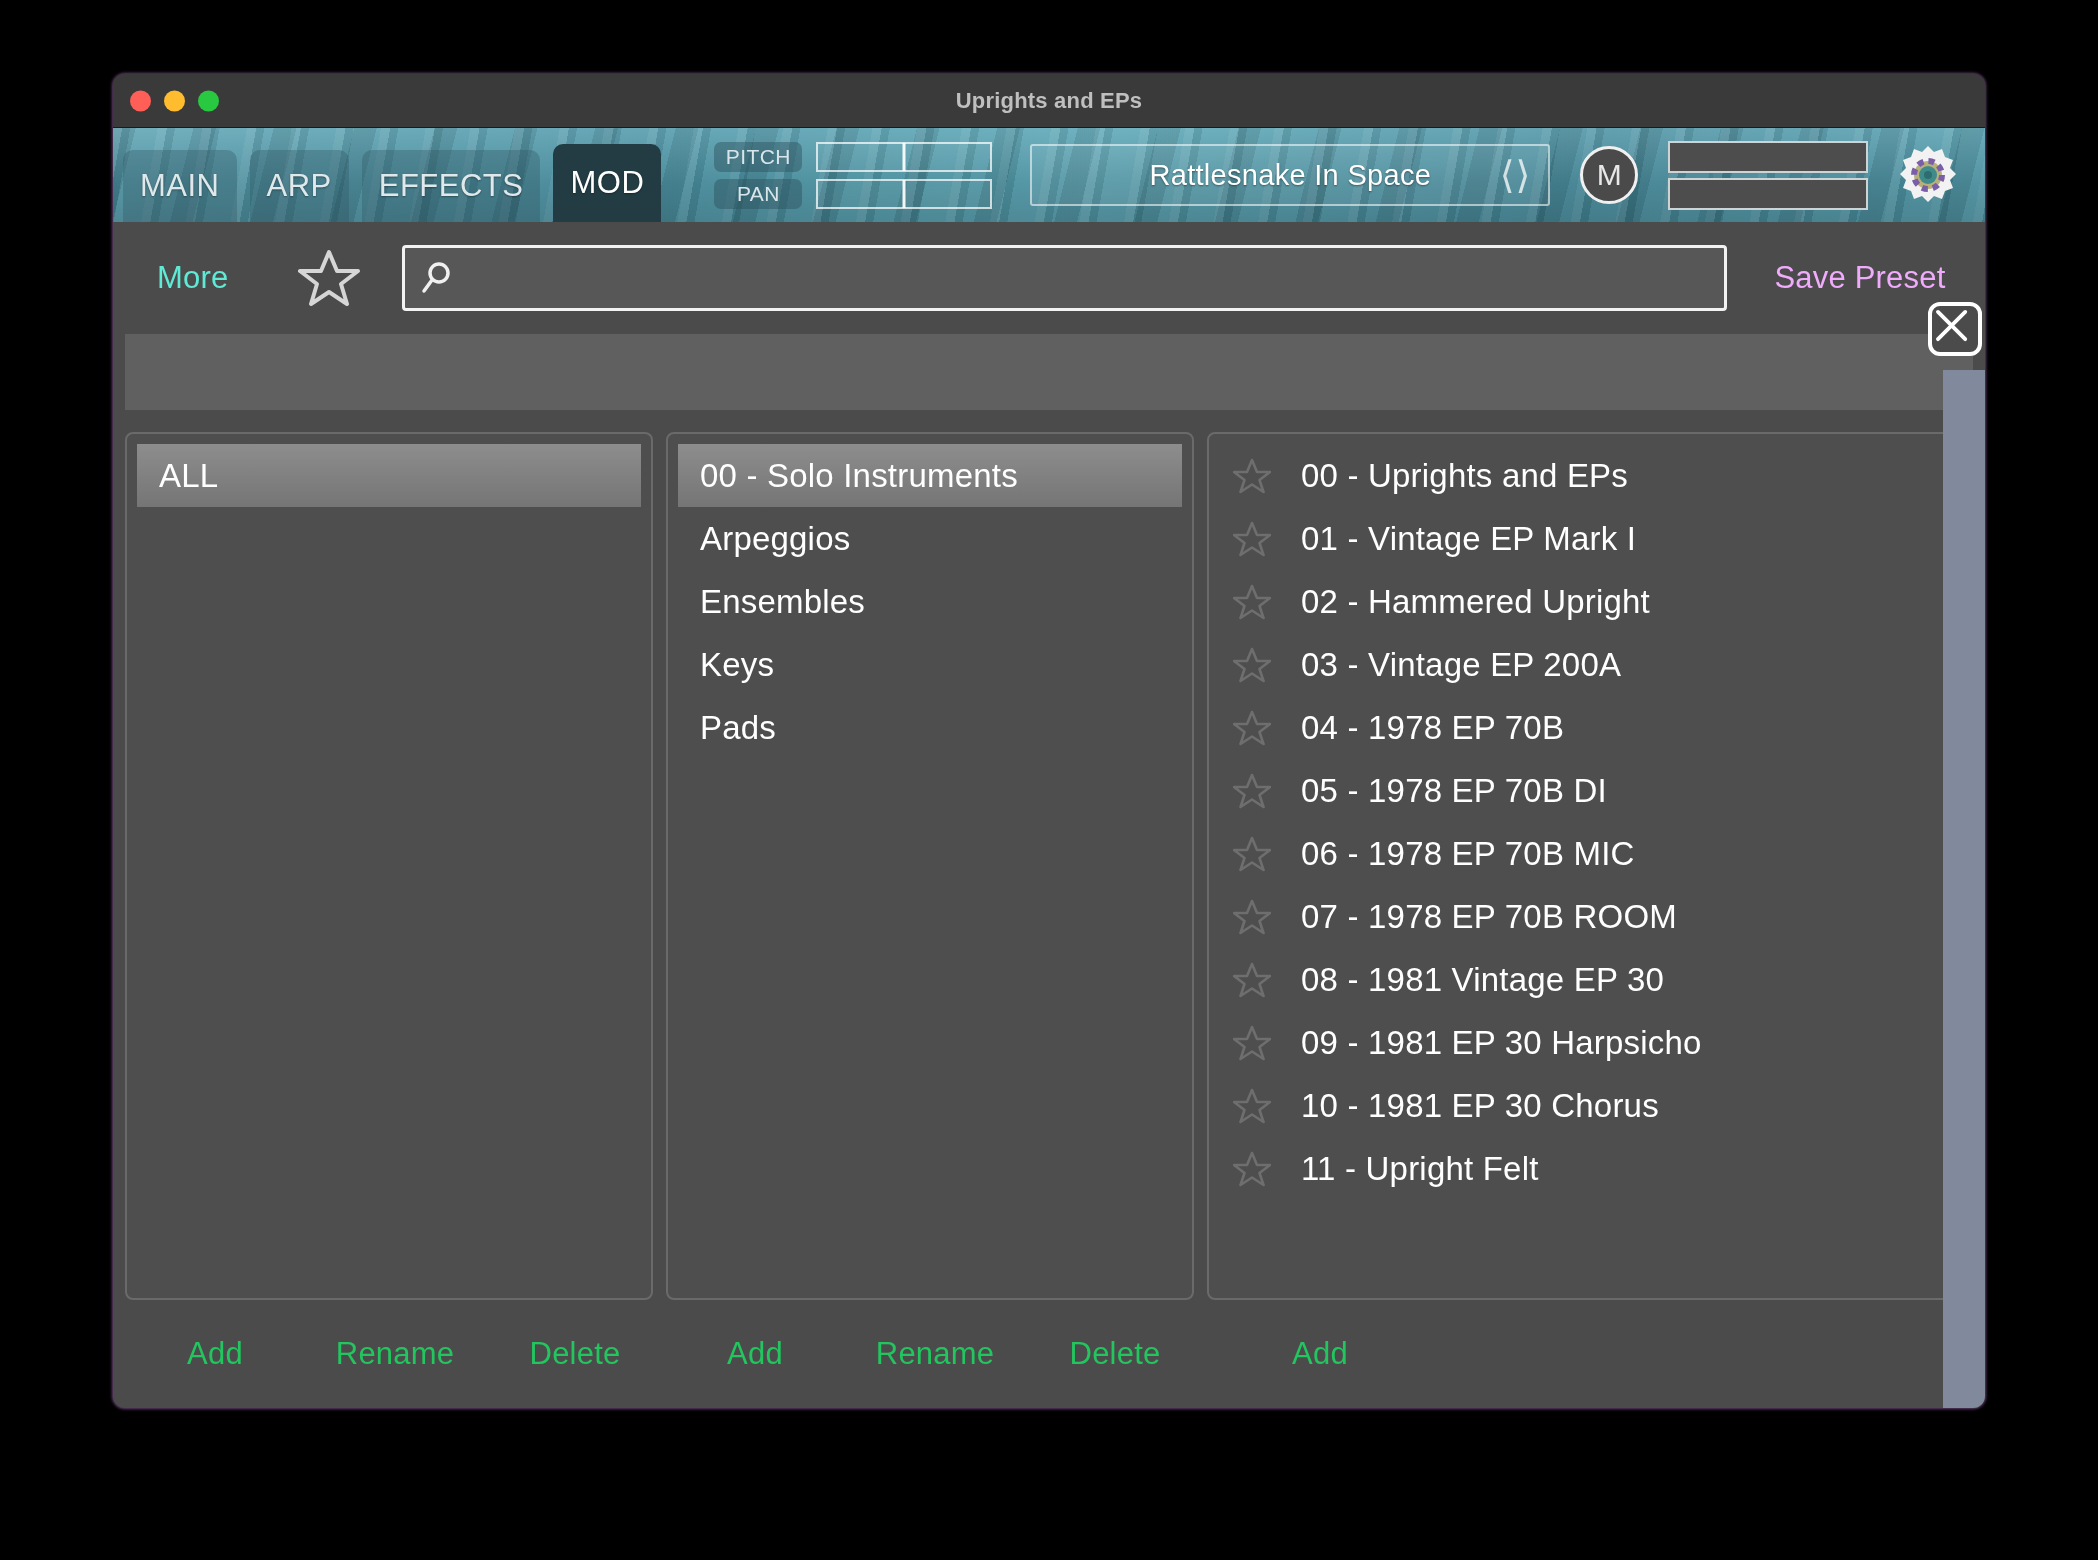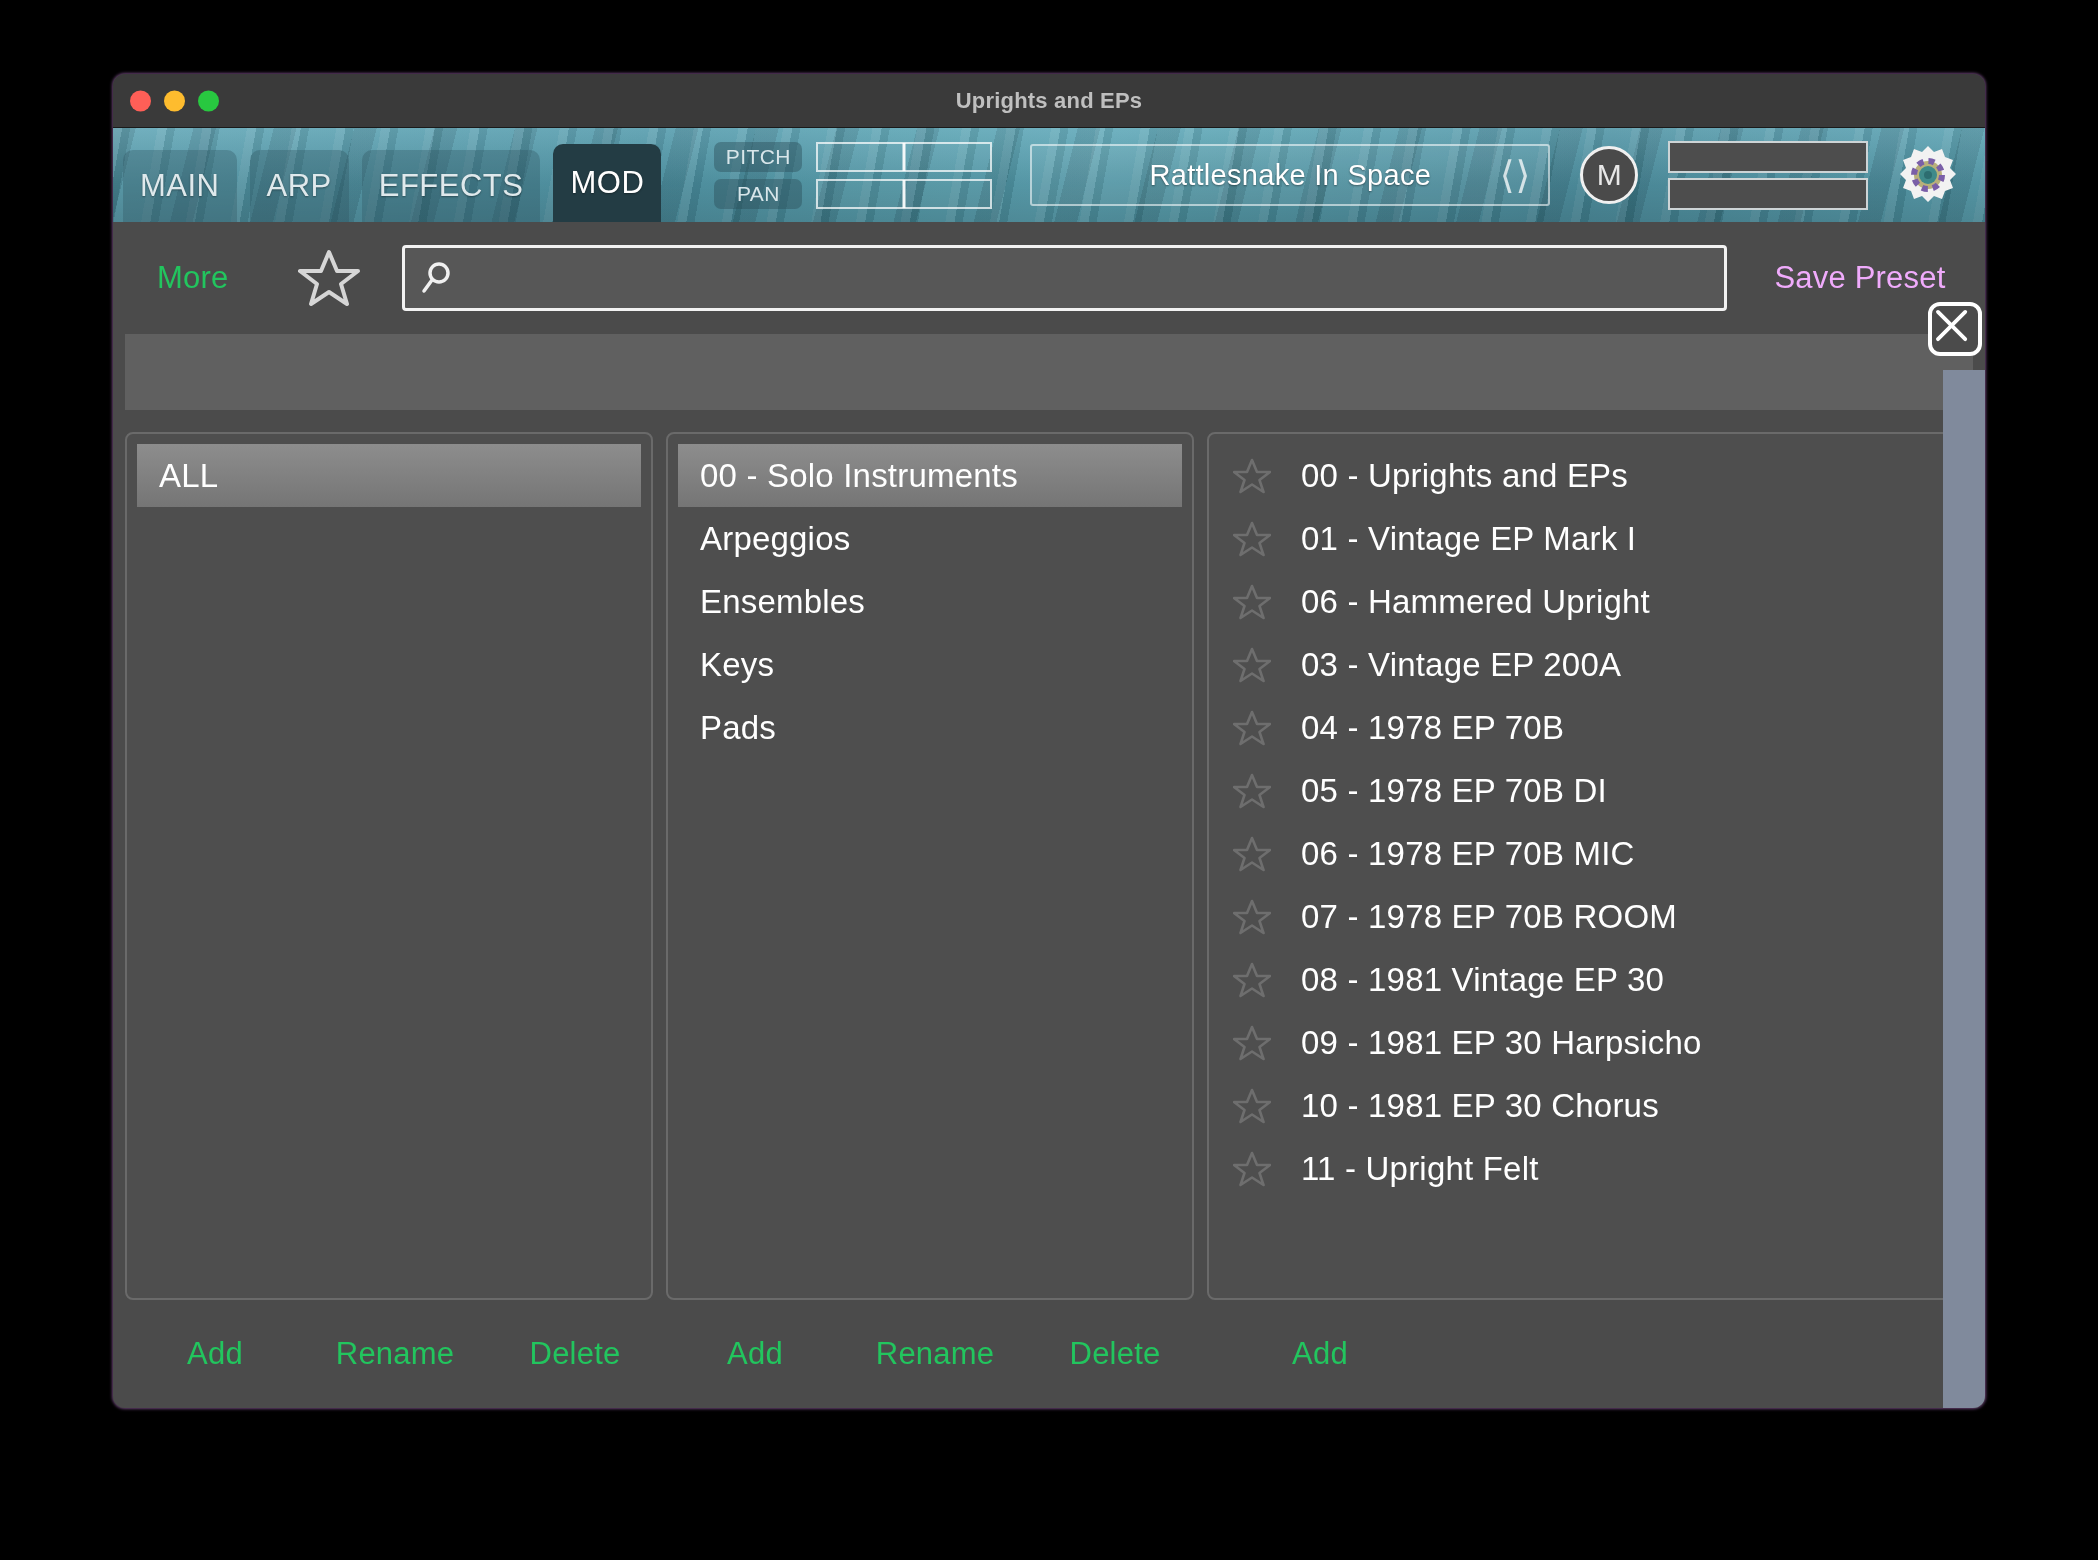--- a/index.html
+++ b/index.html
@@ -205,21 +205,21 @@
 
   
   #browser-toolbar {
     height: 112px;
     display: flex;
     align-items: center;
     padding: 0 0 0 44px;
     flex-shrink: 0;
   }
   #more-button {
-    color: #22c55e;
+    color: #5eead4;
     font-size: 31px;
     letter-spacing: .2px;
     margin-right: 70px;
   }
   #favorite-star { width: 62px; height: 60px; margin-right: 42px; }
   #search-box {
     position: relative;
     flex: 1;
     height: 66px;
     border: 3px solid #f2f2f2;
@@ -469,21 +469,21 @@
             </span>
             <span>01 - Vintage EP Mark I</span>
           </div>
 
           <div class="list-item preset-item">
             <span class="preset-star">
               <svg viewBox="0 0 38 36" width="38" height="36">
                   <path d="M19 2 L24 14 L37 14 L26.5 22 L30.5 34 L19 26.5 L7.5 34 L11.5 22 L1 14 L14 14 Z" fill="none" stroke="#6e6e6e" stroke-width="2.6" stroke-linejoin="round"></path>
                 </svg>
             </span>
-            <span>06 - Hammered Upright</span>
+            <span>02 - Hammered Upright</span>
           </div>
 
           <div class="list-item preset-item">
             <span class="preset-star">
               <svg viewBox="0 0 38 36" width="38" height="36">
                   <path d="M19 2 L24 14 L37 14 L26.5 22 L30.5 34 L19 26.5 L7.5 34 L11.5 22 L1 14 L14 14 Z" fill="none" stroke="#6e6e6e" stroke-width="2.6" stroke-linejoin="round"></path>
                 </svg>
             </span>
             <span>03 - Vintage EP 200A</span>
           </div>

